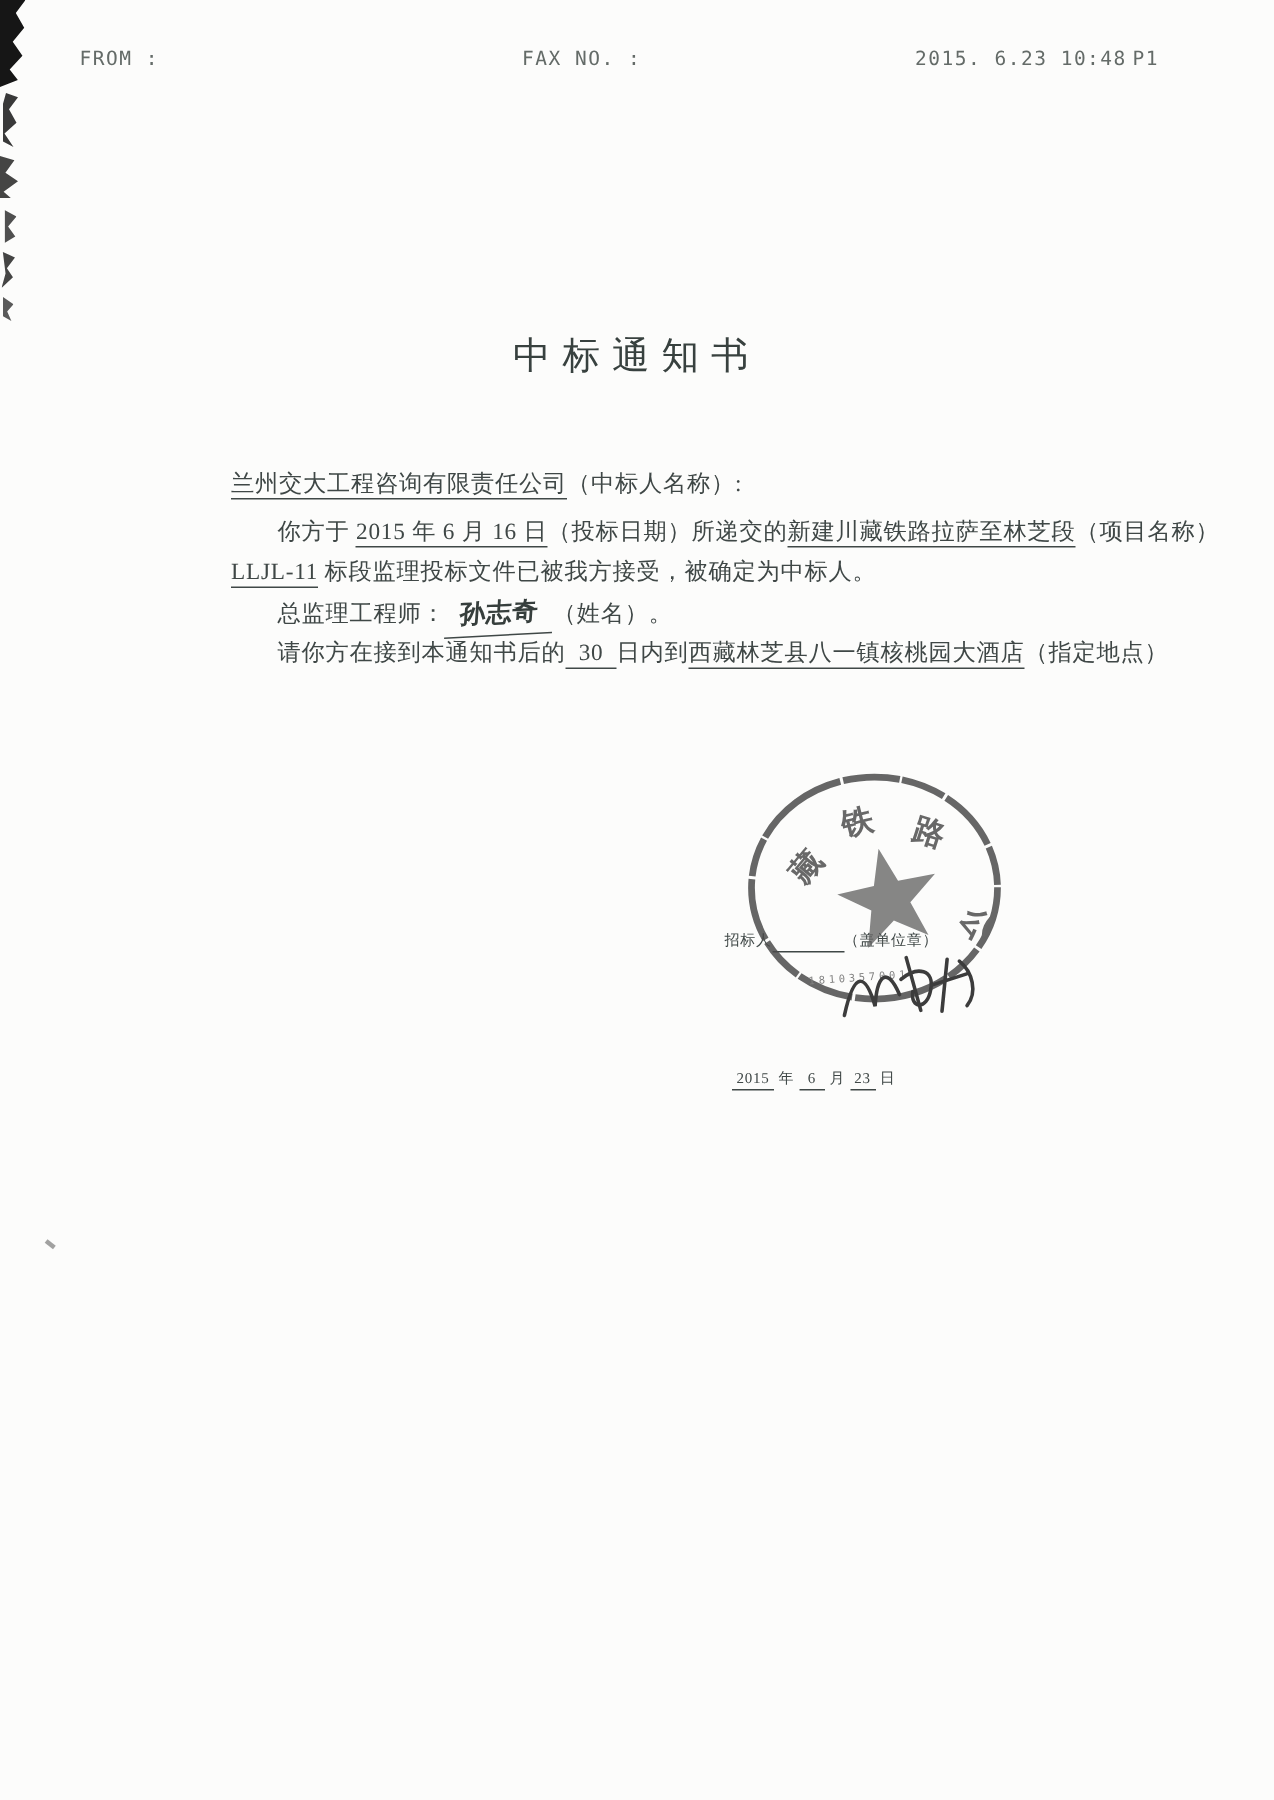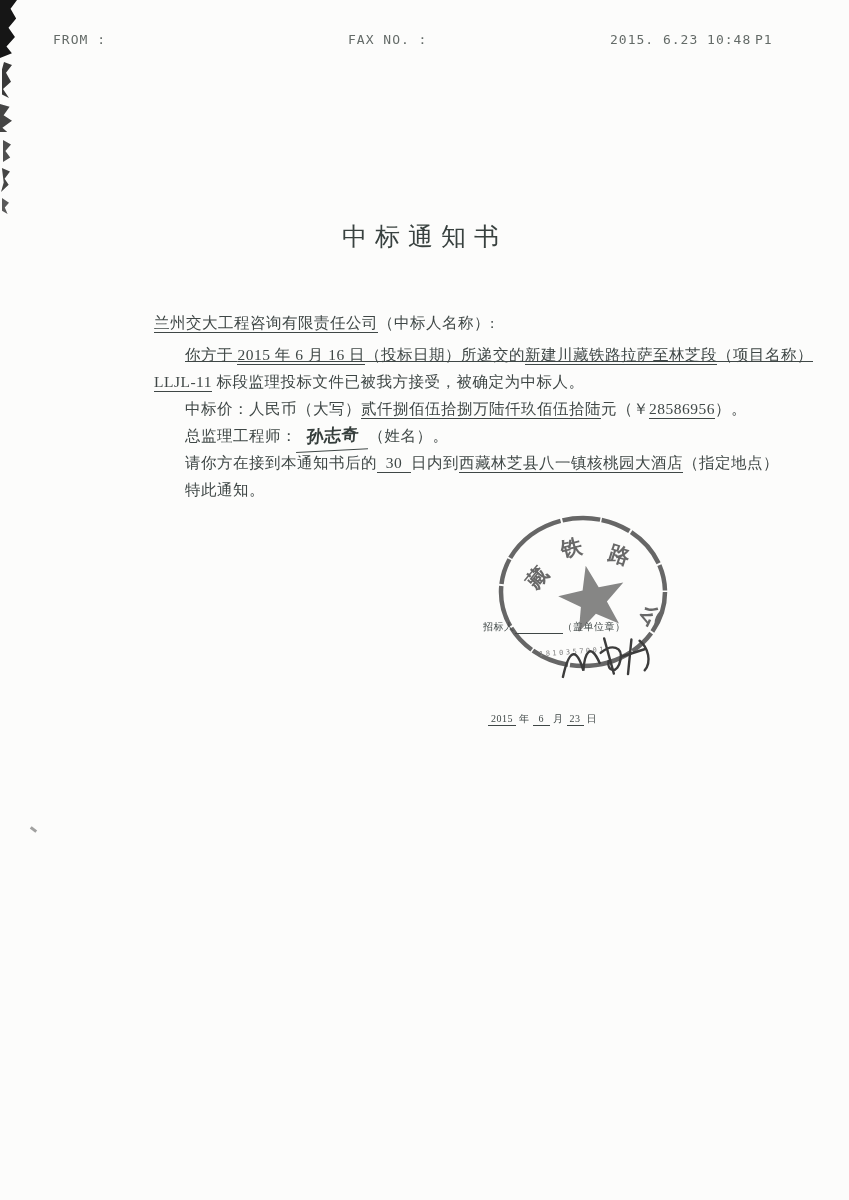--- a/index.html
+++ b/index.html
@@ -28,21 +28,21 @@
   .a6{left:2px;top:198px;width:7px;height:16px;opacity:.7;clip-path:polygon(0 0,100% 30%,40% 60%,80% 100%,0 80%);}
   .a7{left:30px;top:828px;width:7px;height:3px;opacity:.55;background:#555;transform:rotate(38deg);}
   
   .doc-title{position:absolute;top:220px;left:0;width:100%;text-align:center;
     font-size:25px;font-weight:400;letter-spacing:8px;color:#38413f;}
   
   .doc-body{position:absolute;left:154px;top:289px;width:600px;font-size:15.5px;
     letter-spacing:.5px;line-height:27px;margin-top:20px;}
   .line{white-space:nowrap;height:27px;}
   .line.indent{padding-left:31px;}
-  .line.gap{margin-top:5px;text-decoration:underline;}
+  .line.gap{margin-top:5px;}
   .u{border-bottom:1.5px solid #3f4746;padding-bottom:1px;}
   .hand{display:inline-block;transform:rotate(-3deg) skewX(-7deg);font-size:17px;font-weight:600;color:#363e3c;}
   
   .sig-line{position:absolute;white-space:nowrap;font-size:10px;letter-spacing:.5px;z-index:2;}
   .sig-tenderer{left:483px;top:620px;}
   .sig-rep{left:383px;top:649px;}
   .sig-date{left:488px;top:712px;}
   
   .seal{position:absolute;left:497px;top:514px;width:172px;height:158px;z-index:3;opacity:.84;}
   .seal svg{position:absolute;left:0;top:0;}
@@ -75,24 +75,22 @@
   <div class="art a5"></div>
   <div class="art a6"></div>
   <div class="art a7"></div>
 
   <div class="doc-title">中标通知书</div>
 
   <div class="doc-body">
       <div class="line"><span class="u">兰州交大工程咨询有限责任公司</span><span>（中标人名称）:</span></div>
       <div class="line indent gap"><span>你方于 </span><span class="u">2015 年 6 月 16 日</span><span>（投标日期）所递交的</span><span class="u">新建川藏铁路拉萨至林芝段</span><span>（项目名称）</span></div>
       <div class="line"><span class="u">LLJL-11</span><span> 标段监理投标文件已被我方接受，被确定为中标人。</span></div>
-      <div class="line indent"><span>中标价：人民币（大写）</span><span class="u">贰仟捌佰伍拾捌万陆仟玖佰伍拾陆</span><span>元（￥</span><span class="u">28586956</span><span>）。</span></div>
       <div class="line indent"><span>总监理工程师：</span><span class="u hand">&nbsp;&nbsp;孙志奇&nbsp;&nbsp;</span><span>（姓名）。</span></div>
       <div class="line indent"><span>请你方在接到本通知书后的</span><span class="u">&nbsp;&nbsp;30&nbsp;&nbsp;</span><span>日内到</span><span class="u">西藏林芝县八一镇核桃园大酒店</span><span>（指定地点）</span></div>
-      <div class="line indent"><span>特此通知。</span></div>
     </div>
 
   <div class="sig-line sig-tenderer"><span>招标人</span><span class="u">&nbsp;&nbsp;&nbsp;&nbsp;&nbsp;&nbsp;&nbsp;&nbsp;&nbsp;&nbsp;&nbsp;&nbsp;&nbsp;&nbsp;&nbsp;&nbsp;</span><span>（盖单位章）</span></div>
   <div class="sig-line sig-date"><span class="u">&nbsp;2015&nbsp;</span><span> 年 </span><span class="u">&nbsp;&nbsp;6&nbsp;&nbsp;</span><span> 月 </span><span class="u">&nbsp;23&nbsp;</span><span> 日</span></div>
 
   <div class="seal">
     <svg width="172" height="158" viewBox="0 0 172 158">
       <ellipse cx="86" cy="78" rx="82" ry="74" fill="none" stroke="#4a4a4a" stroke-width="4.5" stroke-dasharray="42 2 26 1.5 64 2 38 1.5 30 2"></ellipse>
       <polygon fill="#565656" fill-opacity="0.85" points="88.7,51.8 101.7,73.2 126.3,68.5 109.9,87.5 122.0,109.4 98.9,99.7 81.8,118.0 83.9,93.0 61.2,82.3 85.6,76.6"></polygon>
     </svg>

